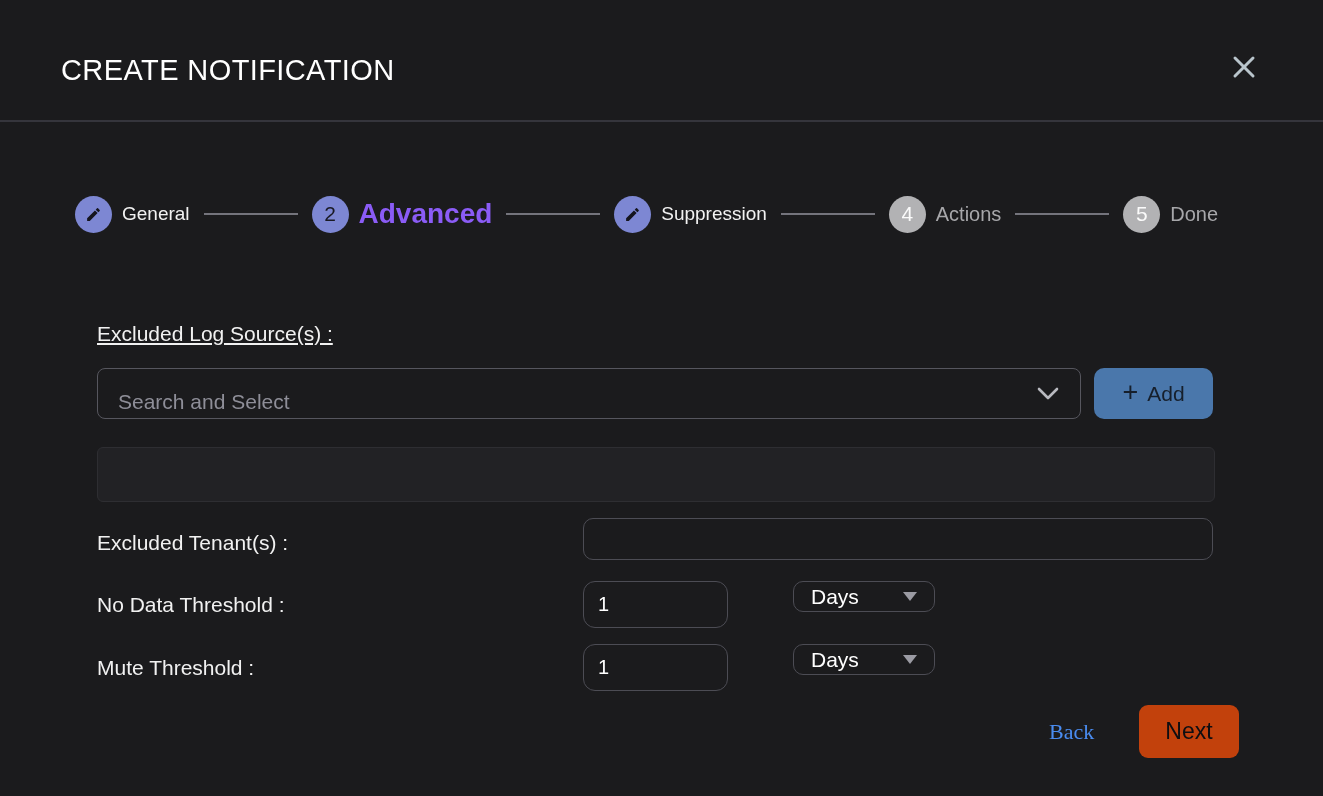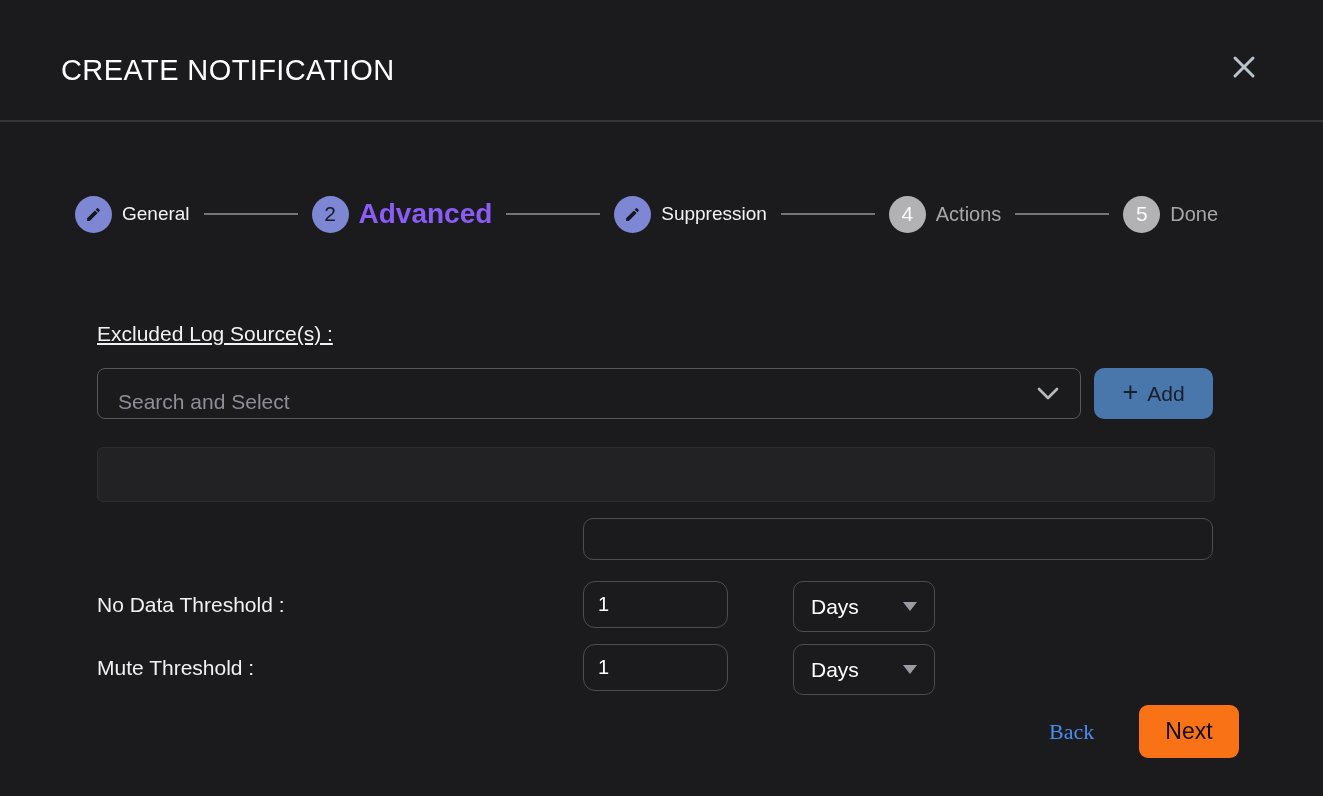--- a/index.html
+++ b/index.html
@@ -61,37 +61,37 @@
   .text-input { background:transparent; border:1px solid #4c4c54; color:#ffffff;
     font-size:20px; font-family:"Liberation Sans", sans-serif;
     box-sizing:border-box; padding:0 14px; outline:none; }
   .tenant-input { position:absolute; left:583px; top:518px; width:630px; height:42px;
     border-radius:10px; }
   .num-input { position:absolute; left:583px; width:145px; height:47px;
     border-radius:12px; }
   .nodata-input { top:581px; }
   .mute-input { top:644px; }
 
-  .unit-select { position:absolute; left:793px; width:142px; height:51px;
+  .unit-select { position:absolute; left:793px; width:142px; height:31px;
     border:1px solid #4c4c54; border-radius:10px; box-sizing:border-box;
     background:transparent; cursor:pointer;
     display:flex; align-items:center; justify-content:space-between;
     padding:0 17px; }
   .nodata-unit { top:581px; }
   .mute-unit { top:644px; }
   .unit-value { color:#ffffff; font-size:21px; }
   .caret-down { width:0; height:0; border-left:7px solid transparent;
     border-right:7px solid transparent; border-top:9px solid #9b9ba3; }
 
   
   .back-link { position:absolute; left:1049px; top:719px; background:none;
     border:none; cursor:pointer; color:#4a8cf0; font-size:22px; font-weight:500;
     font-family:Liberation Serif, serif; padding:0; }
   .next-btn { position:absolute; left:1139px; top:705px; width:100px; height:53px;
-    background:#f97316; border:none; border-radius:9px; cursor:pointer;
+    background:#c2410c; border:none; border-radius:9px; cursor:pointer;
     color:#0e0e12; font-size:23px; font-family:"Liberation Sans", sans-serif;
     display:flex; align-items:center; justify-content:center; }
 </style>
 </head>
 <body>
 
 <div class="modal">
 
   <div class="header">
     <div class="title">CREATE NOTIFICATION</div>
@@ -171,20 +171,21 @@
     </span>
   </div>
 
   <button class="add-btn">
     <span class="plus-glyph">+</span>
     <span>Add</span>
   </button>
 
   <div class="selected-box"></div>
 
+  <div class="field-label lbl-tenants">Excluded Tenant(s) :</div>
   <input type="text" class="text-input tenant-input" value="" style="">
 
   <div class="field-label lbl-nodata">No Data Threshold :</div>
   <input type="text" class="text-input num-input nodata-input" value="1" style="">
   <div class="unit-select nodata-unit" role="listbox">
     <span class="unit-value">Days</span>
     <span class="caret-down"></span>
   </div>
 
   <div class="field-label lbl-mute">Mute Threshold :</div>

